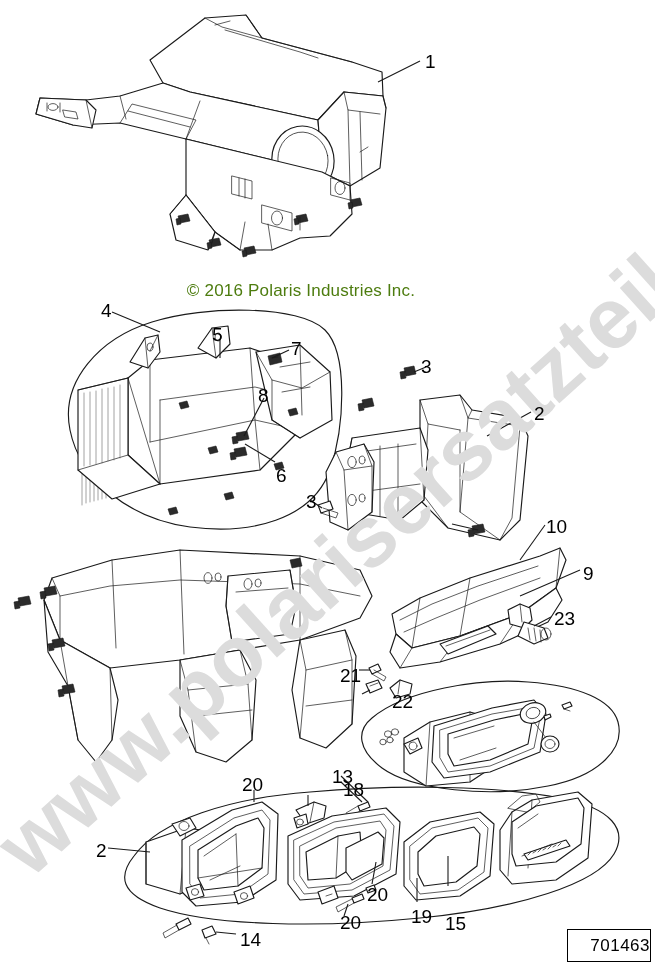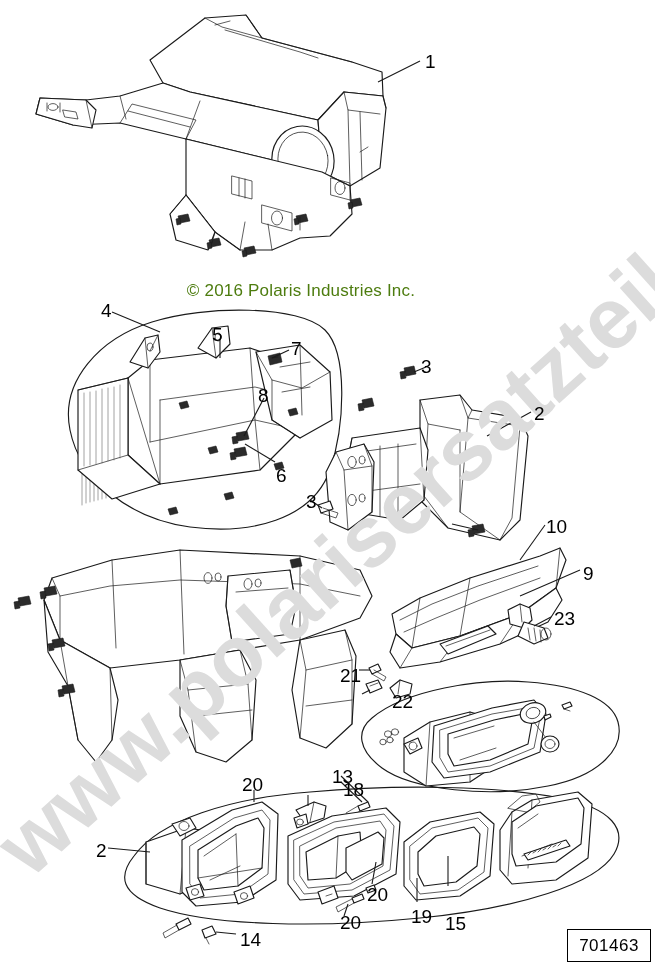--- a/index.html
+++ b/index.html
@@ -55,21 +55,21 @@
   #partnum-box {
     position: absolute;
     left: 567px;
     top: 929px;
     width: 82px;
     height: 31px;
     border: 1.5px solid #000000;
     background: #ffffff;
     display: flex;
     align-items: center;
-    justify-content: center;
+    justify-content: flex-end;
   }
   #partnum-box .pn {
     font-family: "Liberation Sans", sans-serif;
     font-size: 17px;
     color: #000000;
     letter-spacing: 0.5px;
   }
 </style>
 </head>
 <body>

